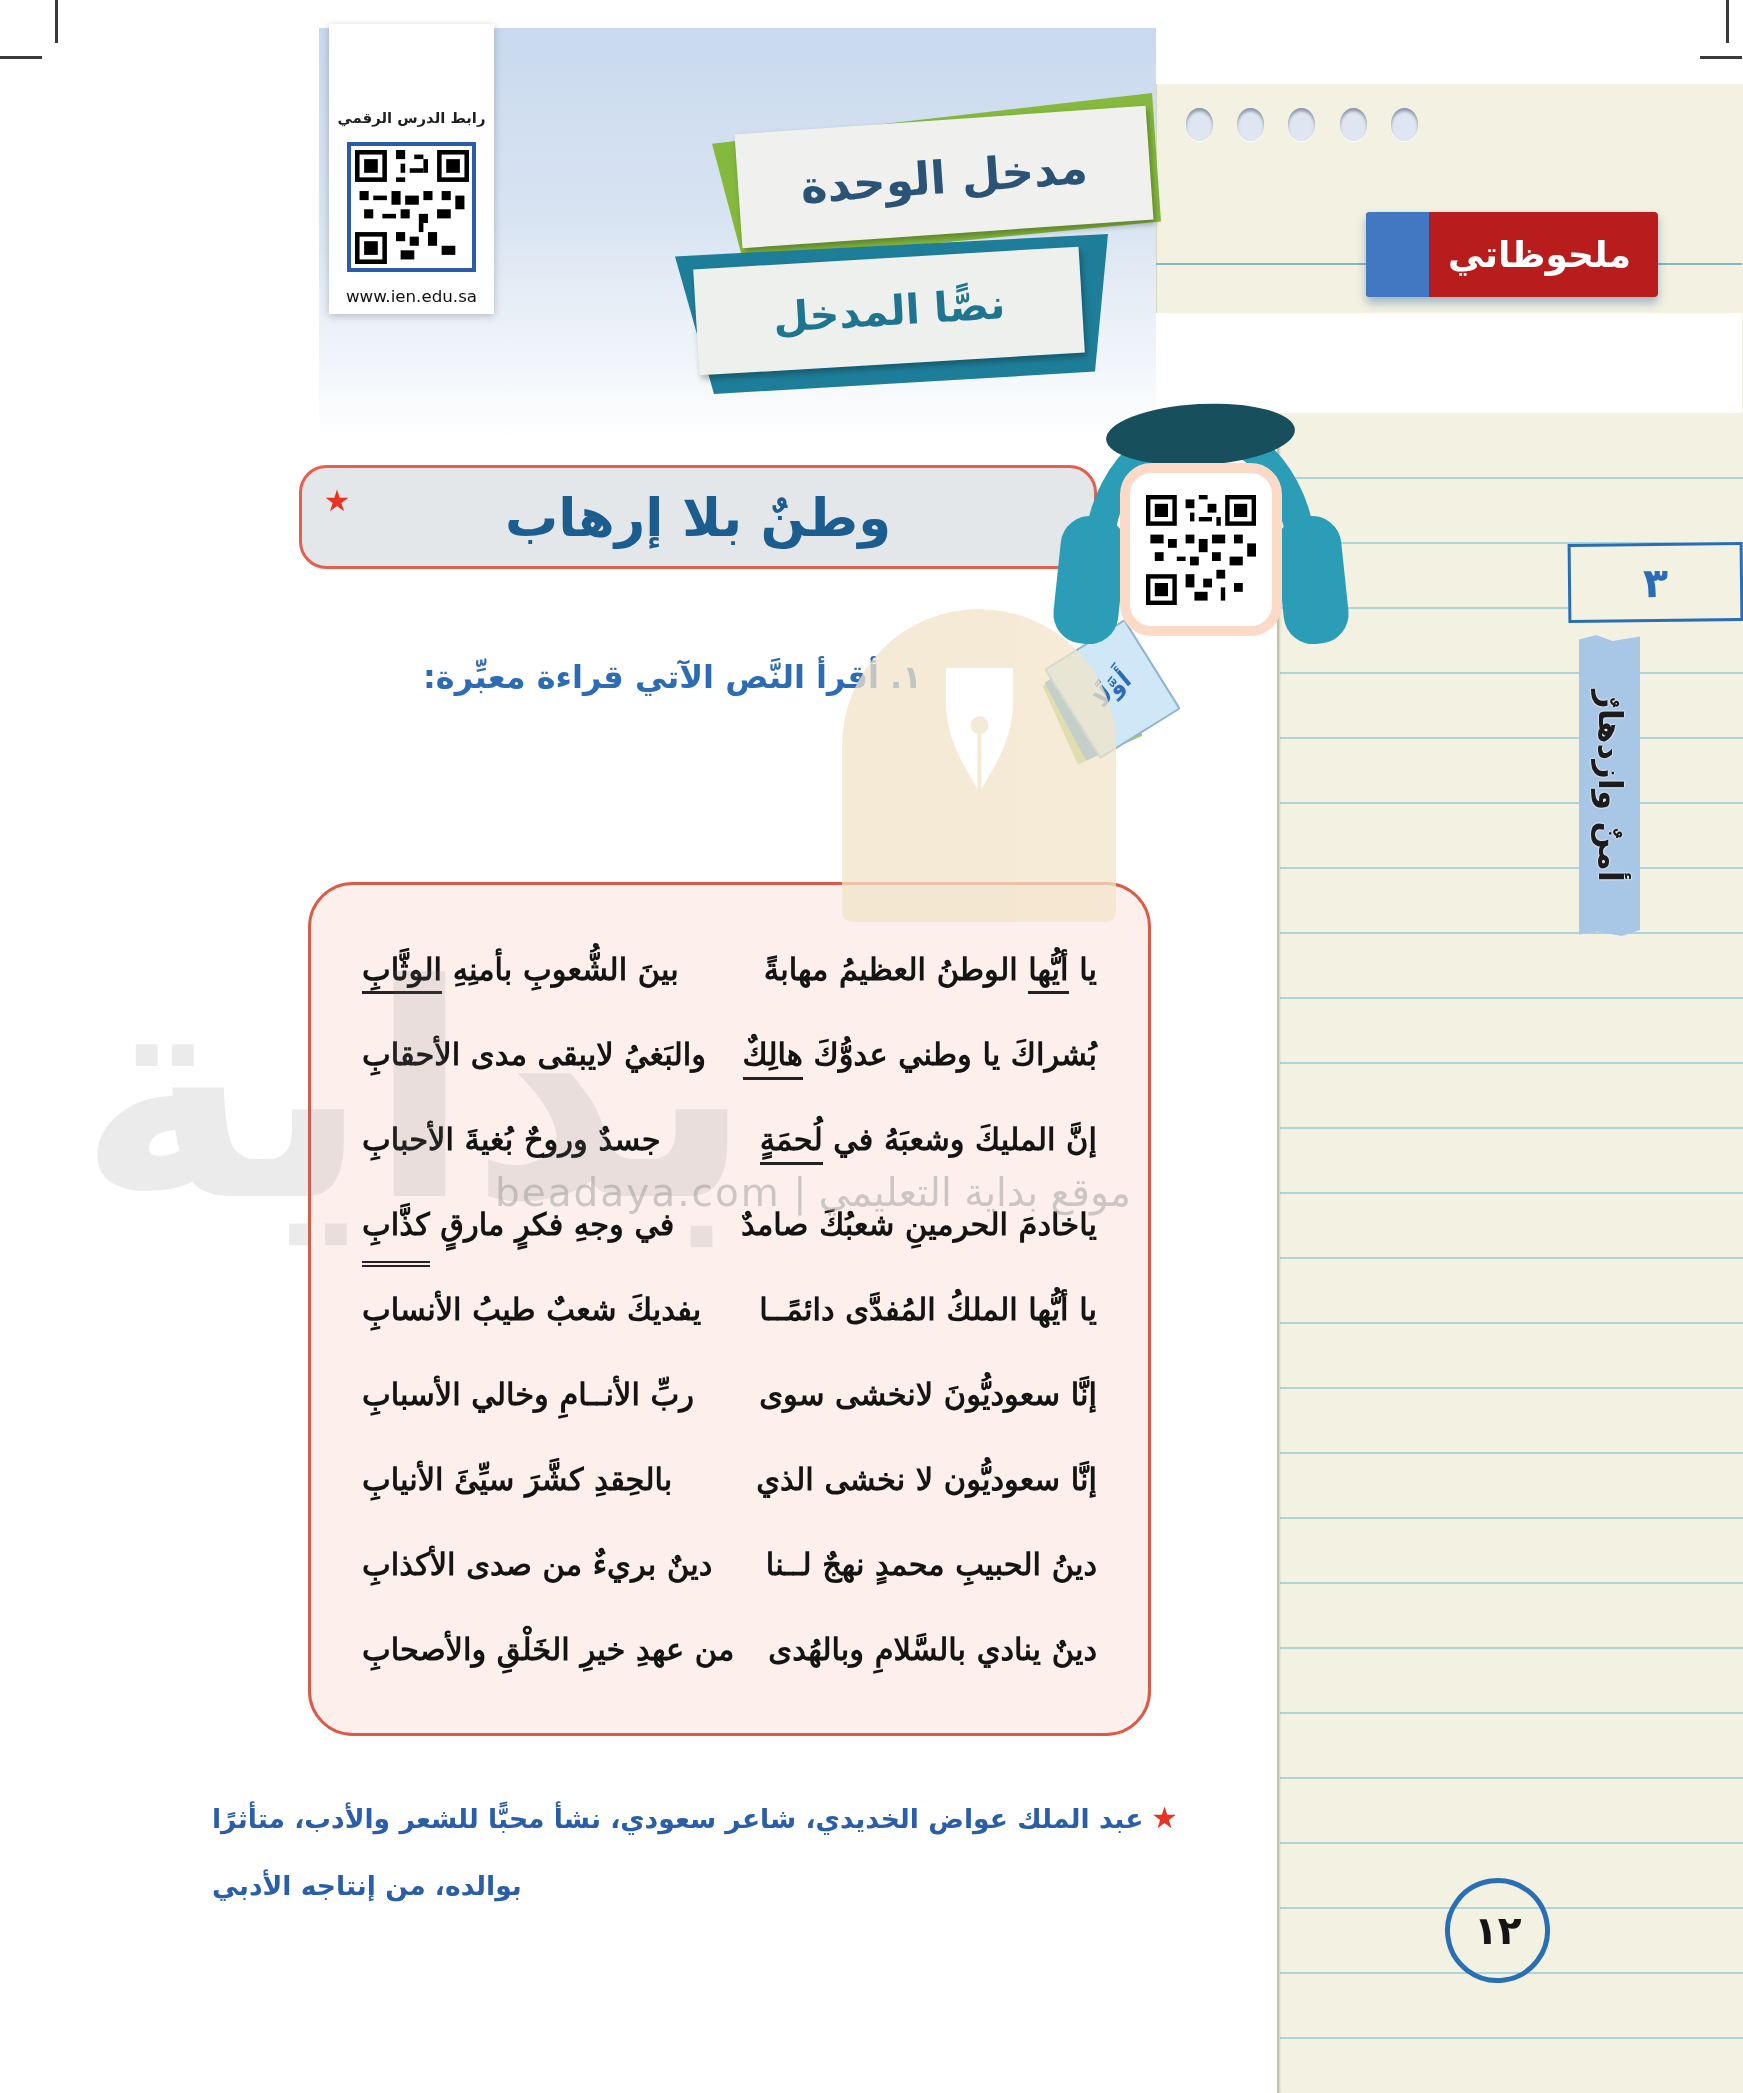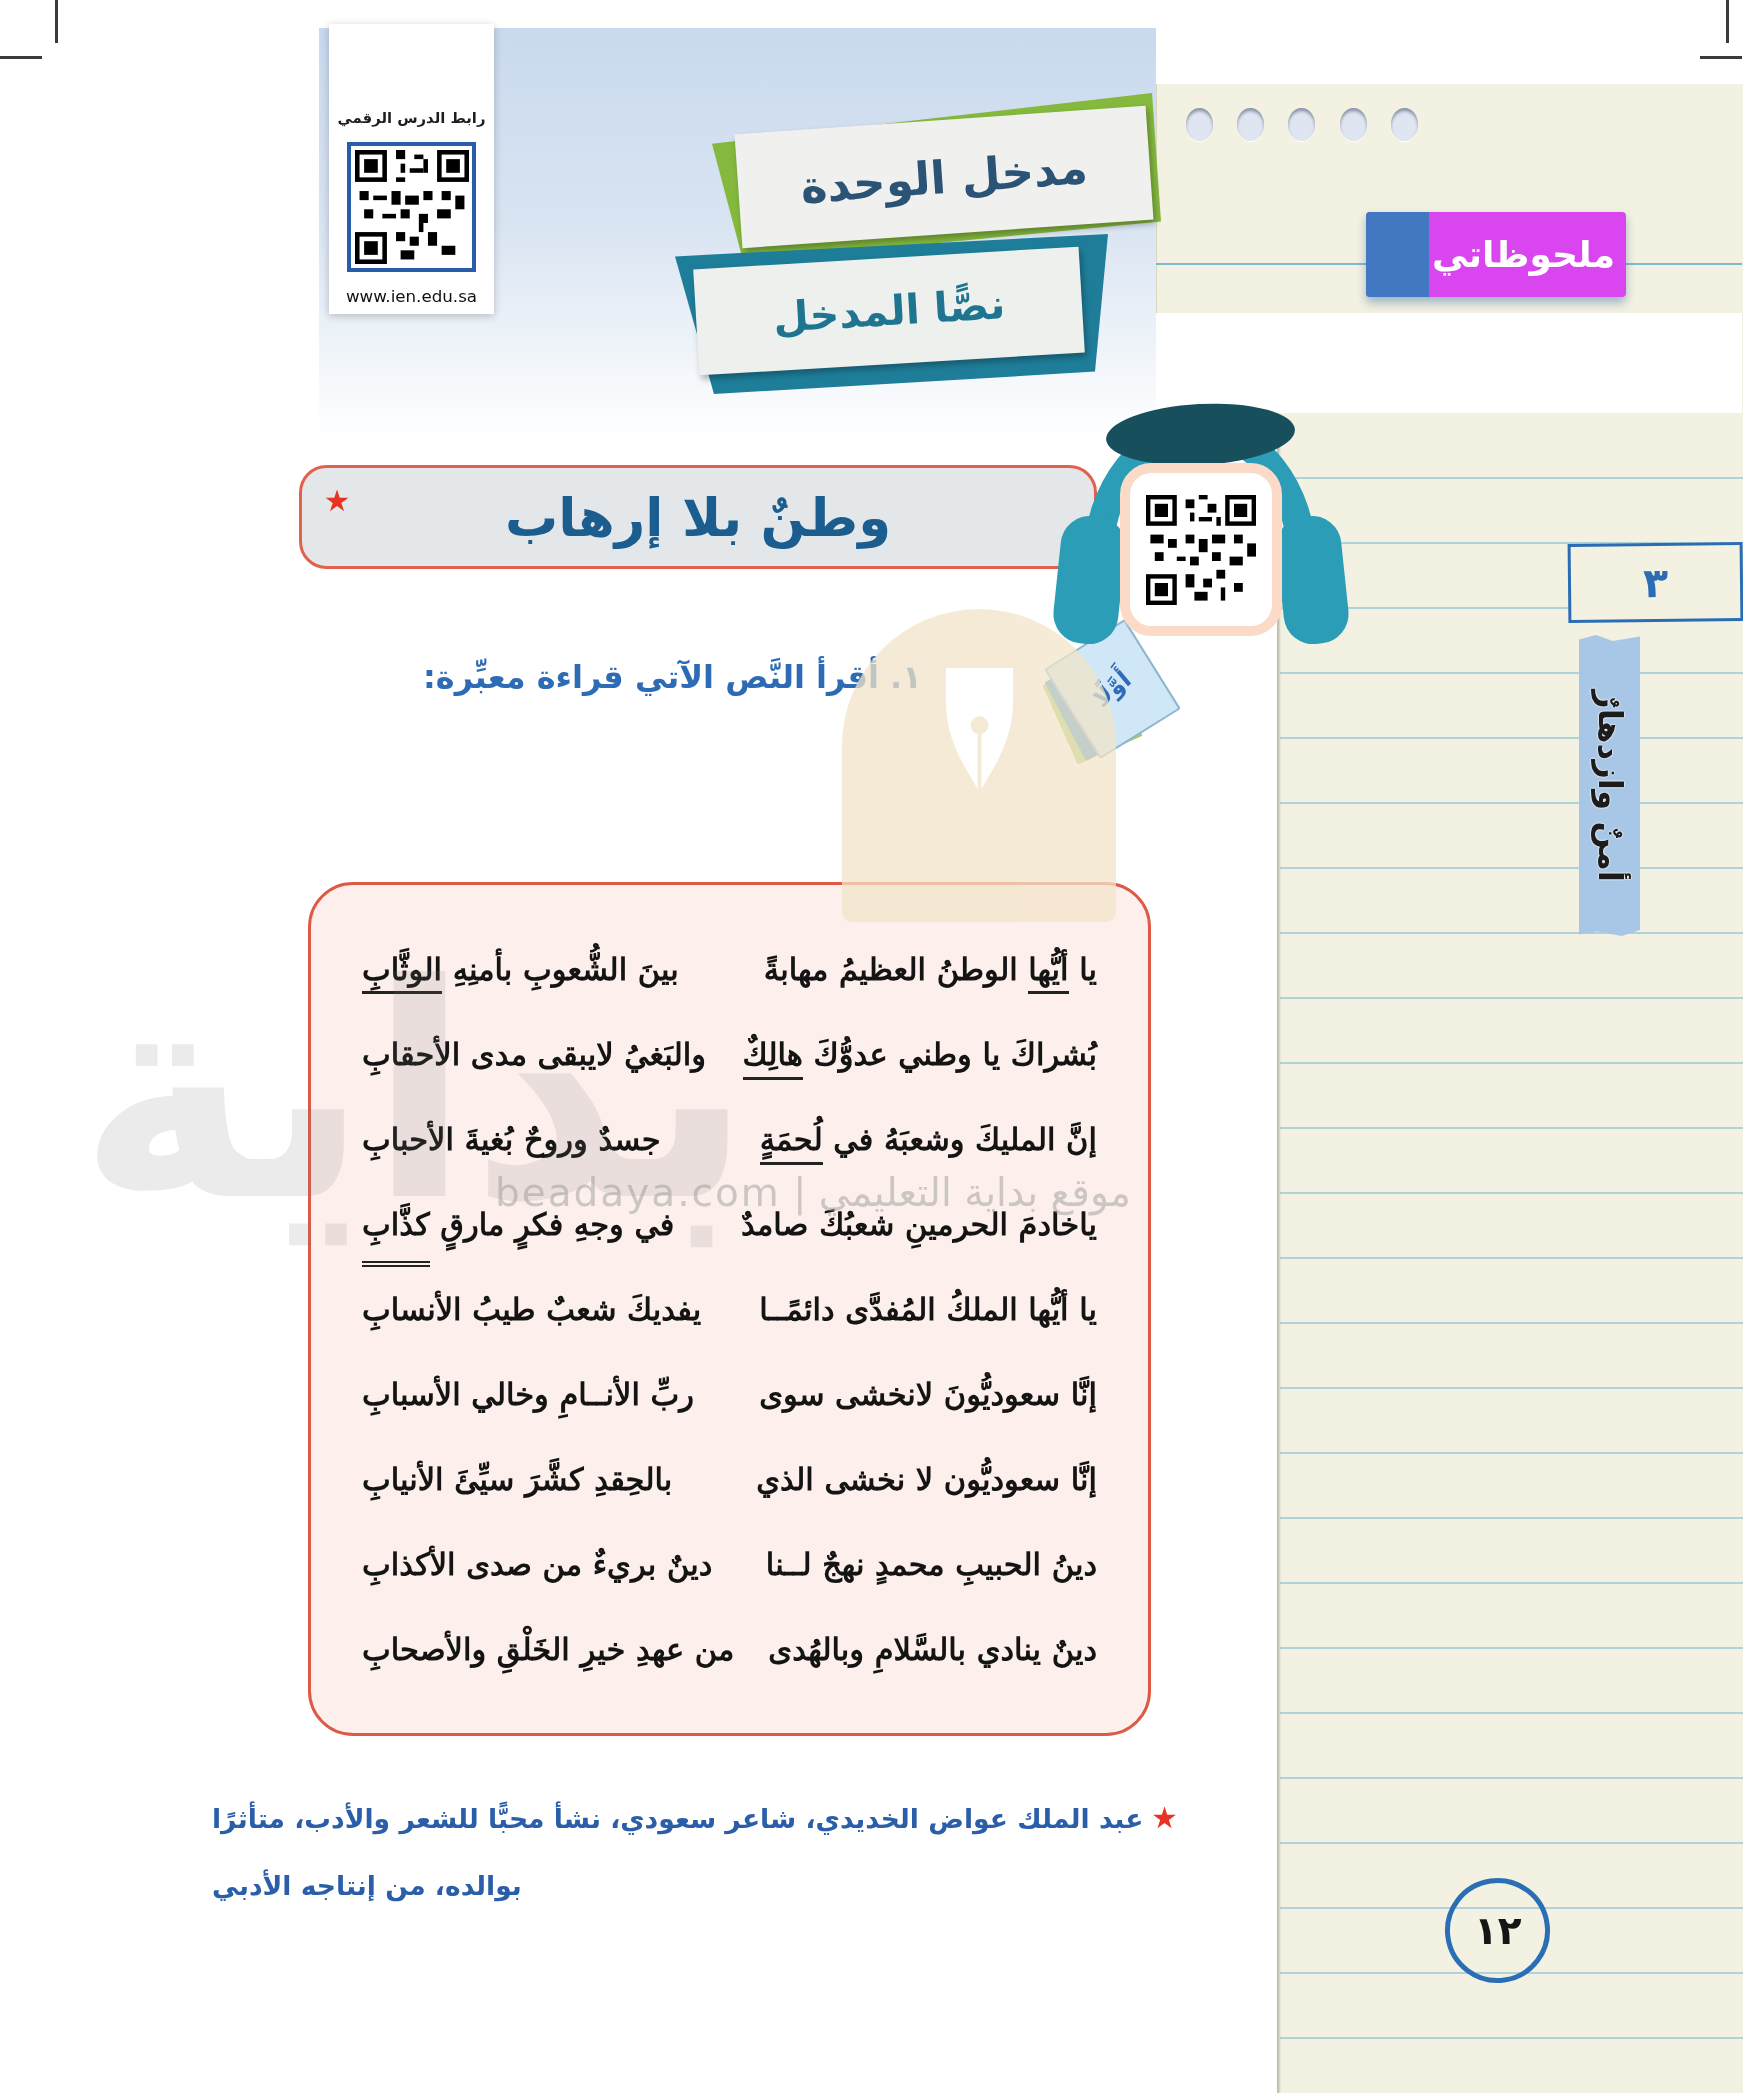--- a/index.html
+++ b/index.html
@@ -16,21 +16,21 @@
         background:radial-gradient(circle at 50% 58%,#dfe6f2 55%,#b9c4d6 100%);
         box-shadow:inset 0 3px 3px rgba(90,100,120,.55), 0 1px 0 #fff;}
   .rule-line-top{left:1157px;top:263px;width:586px;height:2px;background:#7fb9c9;}
   .white-band{left:1157px;top:313px;width:586px;height:100px;background:#ffffff;}
   .white-overlay{left:1157px;top:414px;width:122px;height:1680px;background:#ffffff;}
   .page-edge{left:1278px;top:414px;width:2px;height:1680px;background:#c3c0ab;box-shadow:1px 0 2px rgba(0,0,0,.15);}
   .ruled{left:1281px;top:414px;width:463px;height:1680px;
          background:repeating-linear-gradient(to bottom,transparent 0px,transparent 63px,#aed3da 63px,#aed3da 65px);}
 
   
-  .notes-label{left:1367px;top:212px;width:260px;height:85px;background:#d946ef;border-radius:3.9px;
+  .notes-label{left:1367px;top:212px;width:292px;height:85px;background:#b91c1c;border-radius:3.9px;
                box-shadow:0 5.9px 9.9px rgba(60,110,160,.45);display:flex;align-items:center;justify-content:center;z-index:4;}
   .notes-label .darksq{position:absolute;left:0;top:0;width:63px;height:85px;background:#4277c2;border-radius:3.9px 0 0 3.9px;}
   .notes-label .txt{position:relative;color:#ffffff;font-weight:bold;font-size:36px;margin-left:55px;}
 
   
   .unit-tab{left:1569px;top:543px;width:175px;height:79px;border:3.9px solid #2a6db4;background:#f3f1e1;
             box-sizing:border-box;display:flex;align-items:center;justify-content:center;transform:rotate(-.6deg);z-index:4;}
   .unit-tab .num{color:#2a6db4;font-weight:bold;font-size:41px;}
   .ribbon{left:1580px;top:635px;width:61px;height:301px;background:#a8c6e5;z-index:4;
           clip-path:polygon(0% 1.5%,28% 0%,55% 2%,100% .5%,100% 98%,70% 100%,30% 98.5%,0% 99.5%);}

